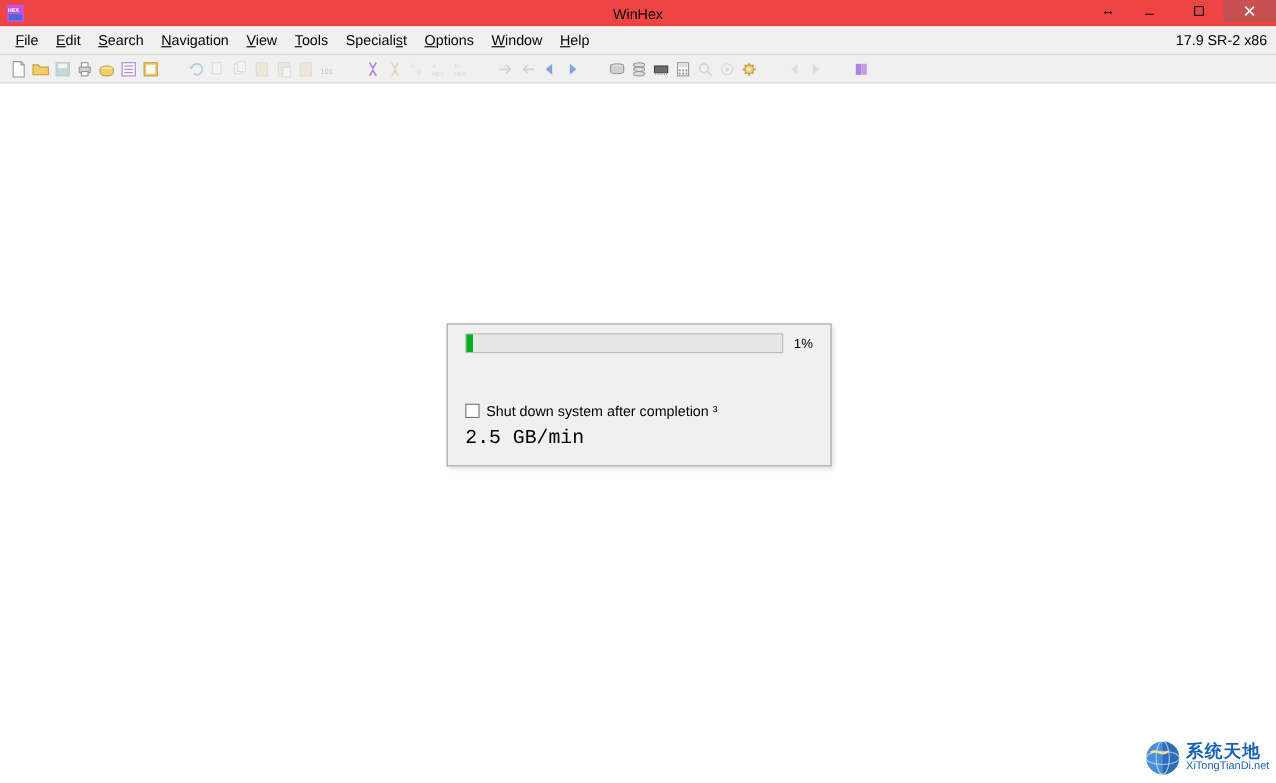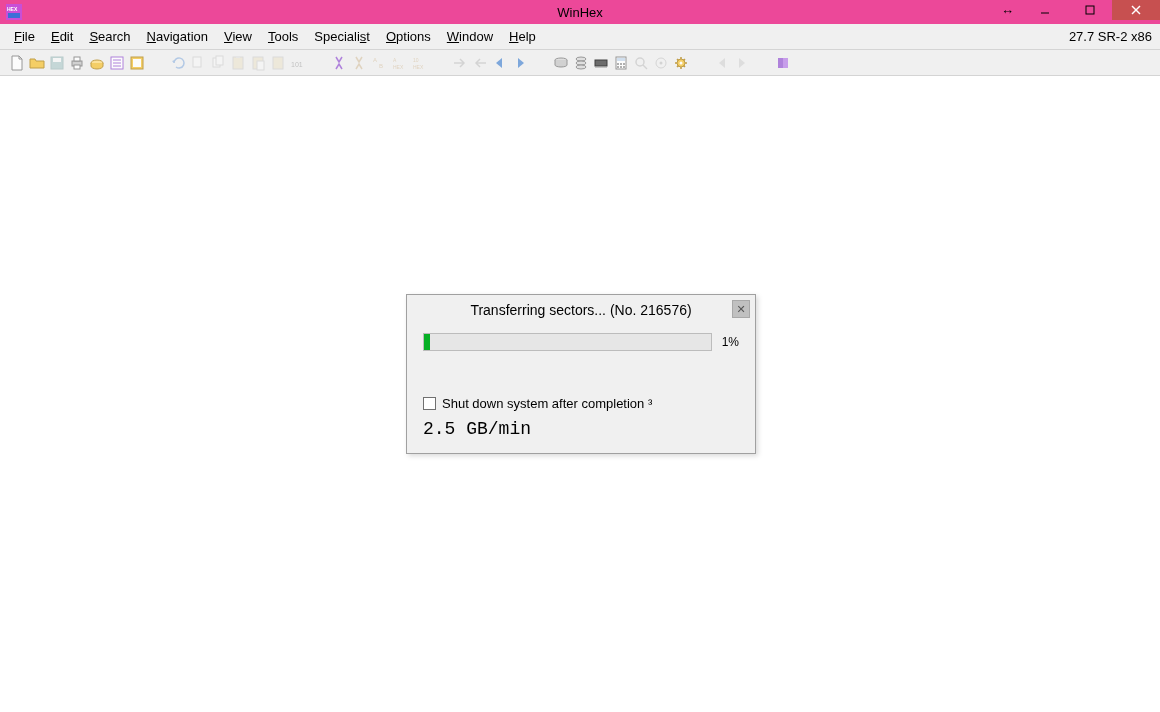--- a/index.html
+++ b/index.html
@@ -7,21 +7,21 @@
     width: 1160px;
     height: 712px;
     font-family: "Segoe UI", Tahoma, sans-serif;
     font-size: 13px;
     background: #ffffff;
     overflow: hidden;
     position: relative;
   }
   .titlebar {
     height: 24px;
-    background: #ec4899;
+    background: #ef4444;
     display: flex;
     align-items: center;
     position: relative;
   }
   .titlebar .app-icon {
     margin-left: 6px;
     width: 16px; height: 16px;
     display: flex; align-items: center; justify-content: center;
   }
   .titlebar .title {
@@ -218,21 +218,21 @@
   <div class="menu-item"><span class="ul">F</span><span>ile</span></div>
   <div class="menu-item"><span class="ul">E</span>dit</div>
   <div class="menu-item"><span class="ul">S</span>earch</div>
   <div class="menu-item"><span class="ul">N</span>avigation</div>
   <div class="menu-item"><span class="ul">V</span>iew</div>
   <div class="menu-item"><span class="ul">T</span>ools</div>
   <div class="menu-item">Speciali<span class="ul">s</span>t</div>
   <div class="menu-item"><span class="ul">O</span>ptions</div>
   <div class="menu-item"><span class="ul">W</span>indow</div>
   <div class="menu-item"><span class="ul">H</span>elp</div>
-  <div class="version-label">27.7 SR-2 x86</div>
+  <div class="version-label">17.9 SR-2 x86</div>
 </div>
 
 <div class="toolbar">
   <div class="tb-icon">
       <svg viewBox="0 0 16 16">
         <path d="M3 1h7l3 3v11H3z" fill="#fff" stroke="#888"></path>
         <path d="M10 1v3h3" fill="none" stroke="#888"></path>
       </svg>
     </div>
   <div class="tb-icon">
@@ -435,33 +435,42 @@
       <svg viewBox="0 0 16 16">
         <path d="M3 3h5v10H3z" fill="#a46fd8"></path>
         <path d="M8 3h5v10H8z" fill="#c08fea"></path>
       </svg>
     </div>
 </div>
 
 <div class="content-area">
 
   <div class="dialog">
-    <div class="dialog-title">
-      <span>Transferring sectors... (No. 216576)</span>
-      <div class="dialog-close">✕</div>
-    </div>
     <div class="dialog-body">
       <div class="progress-row">
         <div class="progress-outer">
           <div class="progress-fill"></div>
         </div>
         <div class="pct-label">1%</div>
       </div>
       <div class="checkbox-row">
         <div class="checkbox-box"></div>
         <span>Shut down system after completion ³</span>
       </div>
       <div class="rate-label">2.5 GB/min</div>
     </div>
   </div>
 
+  <div class="watermark">
+    <svg class="globe" viewBox="0 0 34 34">
+      <circle cx="17" cy="17" r="15" fill="#4a90d9"></circle>
+      <path d="M17 2a15 15 0 0 1 0 30" fill="#2c6fb8"></path>
+      <ellipse cx="17" cy="17" rx="15" ry="6" fill="none" stroke="#fff" stroke-width="1" opacity="0.6"></ellipse>
+      <ellipse cx="17" cy="17" rx="6" ry="15" fill="none" stroke="#fff" stroke-width="1" opacity="0.6"></ellipse>
+      <path d="M6 12q4 -2 8 0t8 -1" stroke="#ffe08a" stroke-width="2" fill="none"></path>
+    </svg>
+    <div class="wm-text">
+      <div class="wm-cn">系统天地</div>
+      <div class="wm-url">XiTongTianDi.net</div>
+    </div>
+  </div>
 
 </div>
 
 </body></html>

